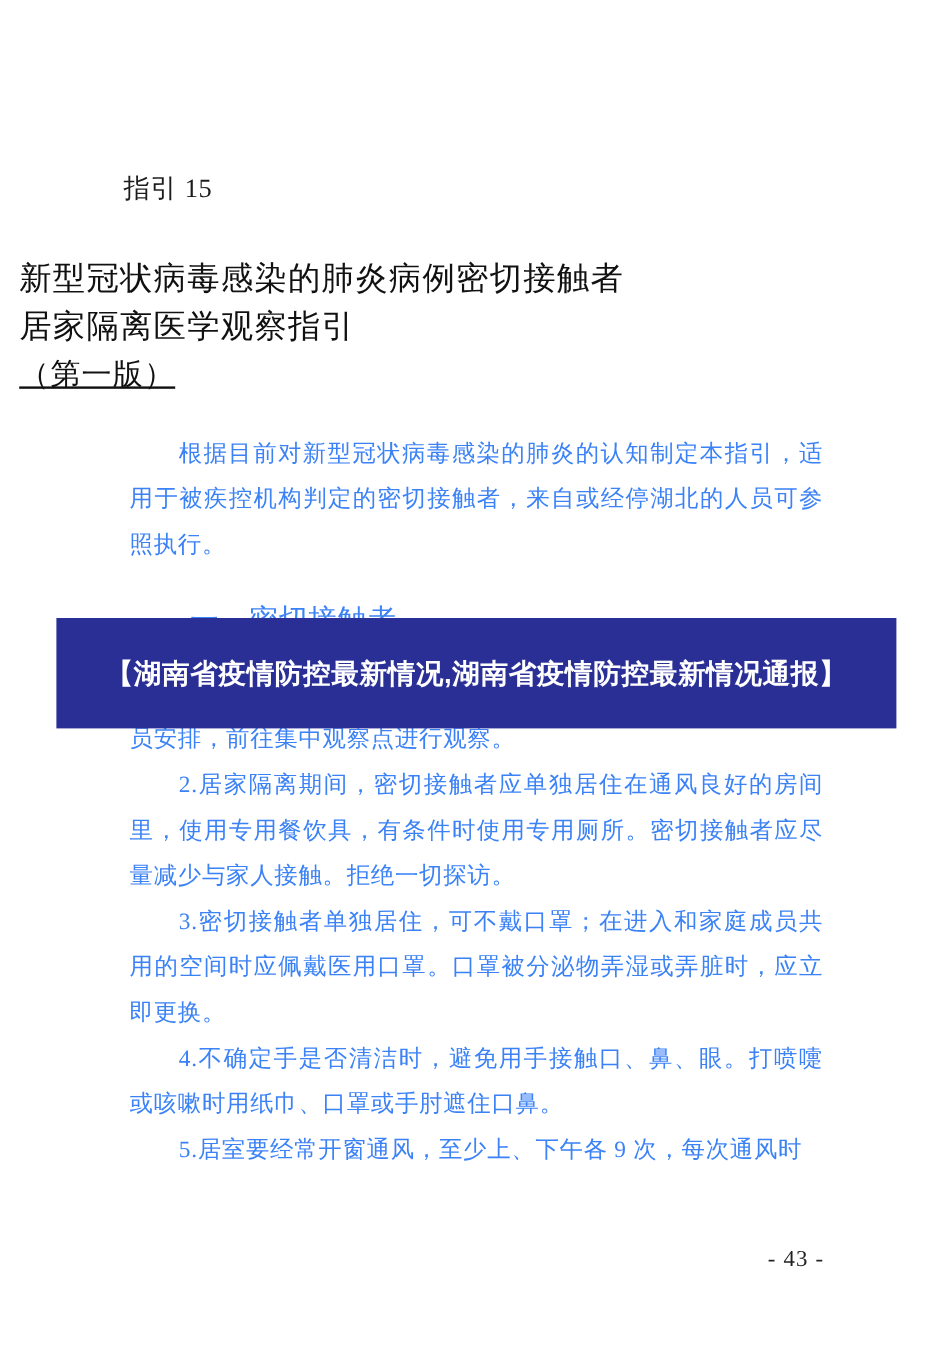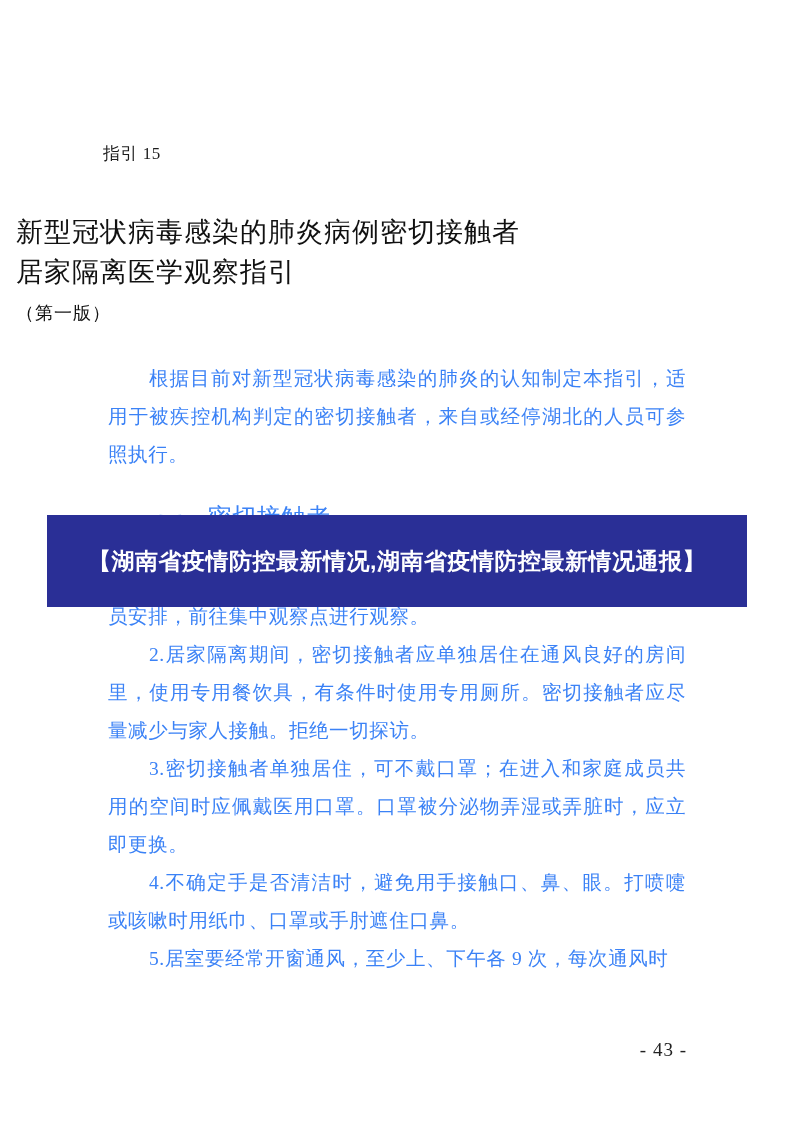--- a/index.html
+++ b/index.html
@@ -20,43 +20,44 @@
     position: absolute;
     inset: 0;
     background: #ffffff;
   }
 
   
   .guide-label {
     position: absolute;
     left: 103px;
     top: 142px;
-    font-size: 17px;
+    font-size: 22px;
     letter-spacing: 0.5px;
     font-family: "Liberation Serif", "DejaVu Serif", serif;
     color: #1c1c1c;
   }
 
   
   .title-block {
     position: absolute;
     left: 16px;
     right: 0;
     top: 212px;
   }
   .title-line {
     font-size: 27px;
     line-height: 40px;
     letter-spacing: 1px;
     color: #111111;
     font-family: "Liberation Serif", "DejaVu Serif", serif;
   }
   .title-line.version {
-    font-size: 18px;
+    font-size: 25px;
     line-height: 42px;
+    text-decoration: underline;
   }
 
   
   .body-text {
     position: absolute;
     left: 108px;
     width: 578px;
     top: 360px;
     font-size: 19.5px;
     line-height: 38px;

